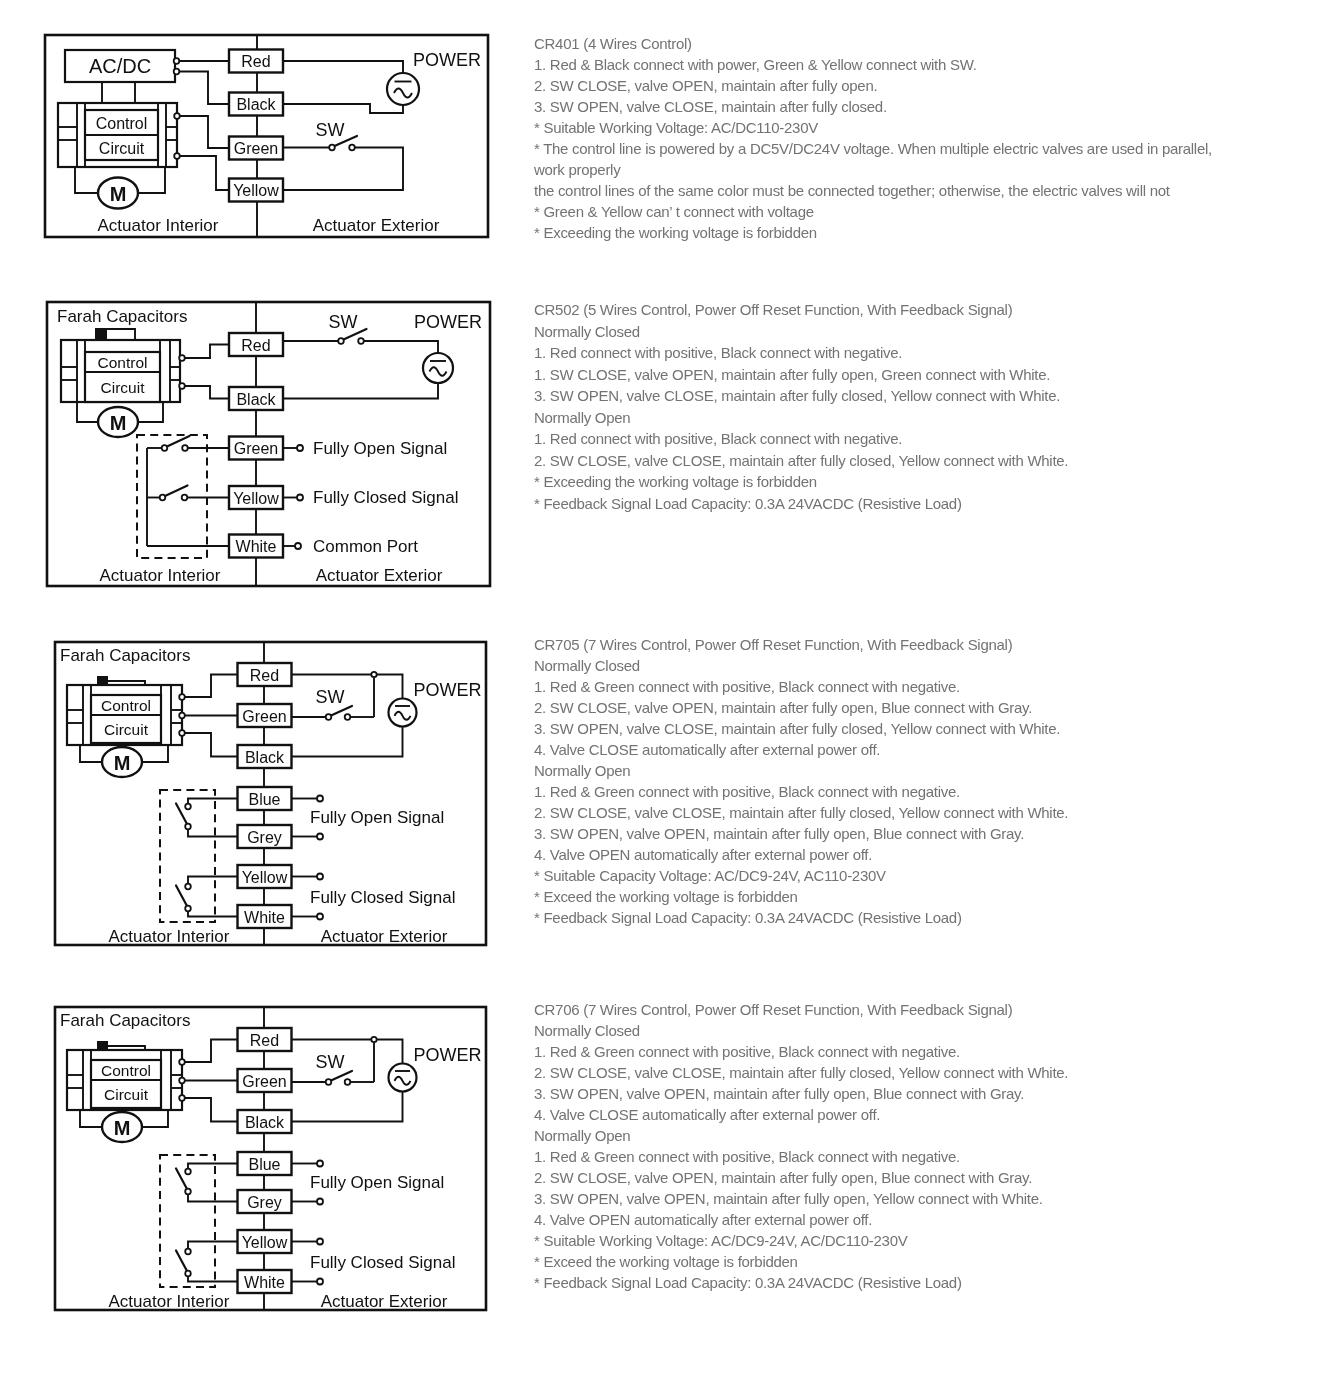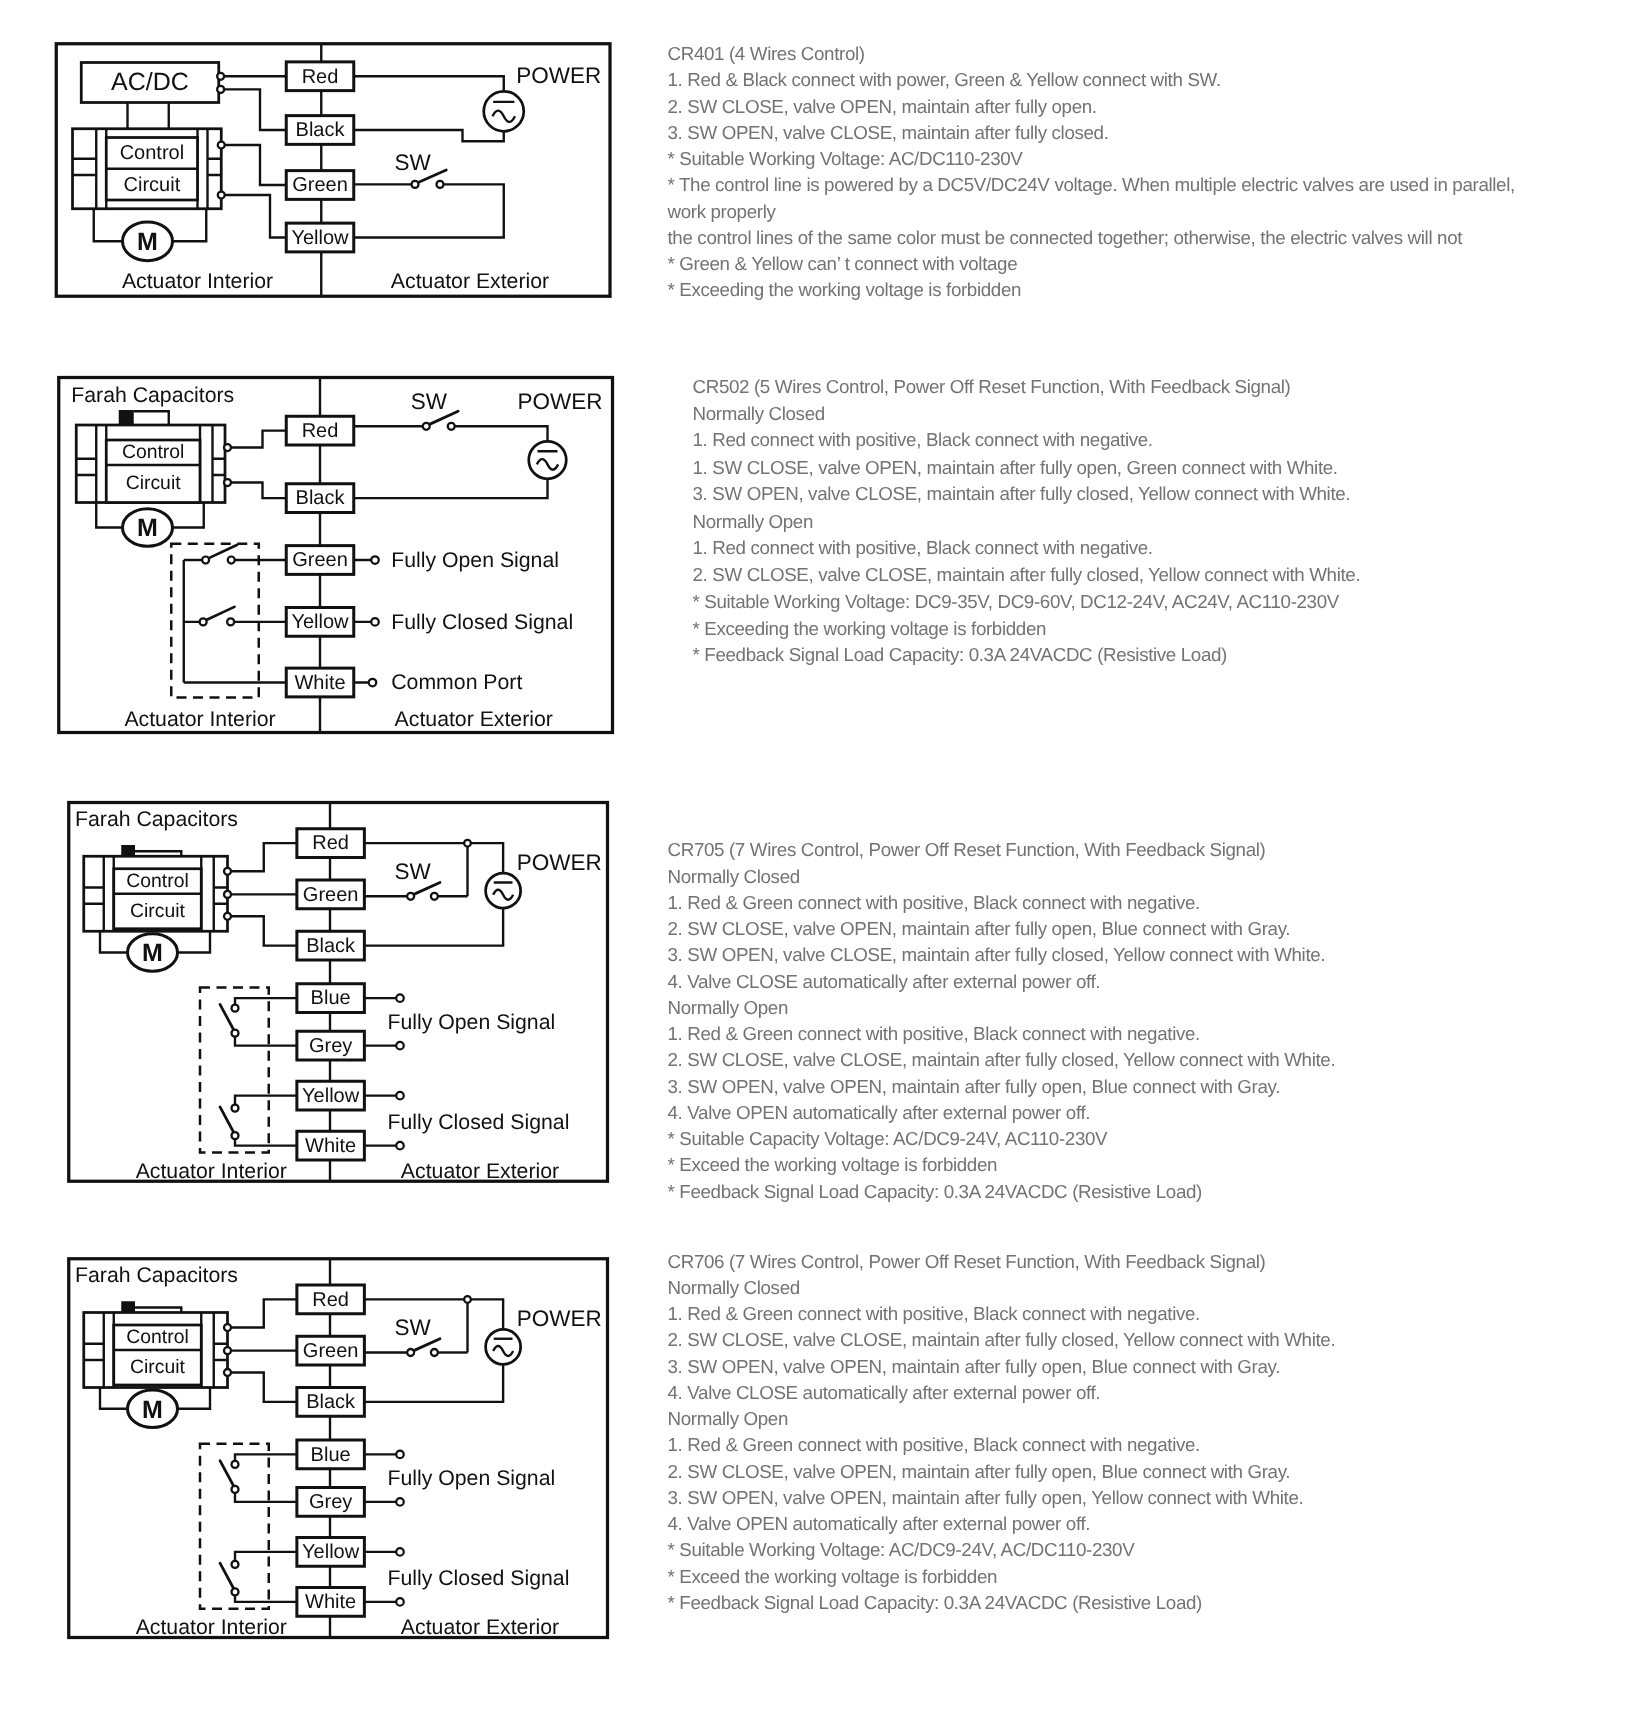--- a/index.html
+++ b/index.html
@@ -1,21 +1,21 @@
 <!DOCTYPE html>
 <html><head>
 <meta charset="utf-8">
 <style>
   html,body{margin:0;padding:0;background:#ffffff;}
   .page{position:relative;width:1318px;height:1373px;background:#fff;overflow:hidden;
         font-family:"Liberation Sans","DejaVu Sans",sans-serif;color:#111;}
   .diag{position:absolute;}
   .notes{position:absolute;left:534px;width:760px;font-size:15px;line-height:21px;
          letter-spacing:-0.28px;color:#737373;}
-  .notes.lh215{line-height:21.5px;margin-left:20px;}
+  .notes.lh215{line-height:21.5px;}
   .notes .tline{white-space:nowrap;}
   
   svg .w{stroke:#111;stroke-width:1.9;fill:none;}
   svg .box{fill:none;stroke:#111;stroke-width:2.6;}
   svg .box2{fill:#ffffff;stroke:#111;stroke-width:2.2;}
   svg .wbox{fill:#ffffff;stroke:#111;stroke-width:2.4;}
   svg .term{fill:#ffffff;stroke:#111;stroke-width:1.8;}
   svg .blade{stroke:#111;stroke-width:2.2;fill:none;stroke-linecap:round;}
   svg .dash{fill:none;stroke:#111;stroke-width:2;stroke-dasharray:8 5.2;}
   svg text{fill:#111;font-family:"Liberation Sans","DejaVu Sans",sans-serif;}
@@ -219,21 +219,20 @@
 
   <div class="notes lh215" style="top:299px;">
       <div class="tline">CR502 (5 Wires Control, Power Off Reset Function, With Feedback Signal)</div>
       <div class="tline">Normally Closed</div>
       <div class="tline">1. Red connect with positive, Black connect with negative.</div>
       <div class="tline">1. SW CLOSE, valve OPEN, maintain after fully open, Green connect with White.</div>
       <div class="tline">3. SW OPEN, valve CLOSE, maintain after fully closed, Yellow connect with White.</div>
       <div class="tline">Normally Open</div>
       <div class="tline">1. Red connect with positive, Black connect with negative.</div>
       <div class="tline">2. SW CLOSE, valve CLOSE, maintain after fully closed, Yellow connect with White.</div>
-      <div class="tline">* Suitable Working Voltage: DC9-35V, DC9-60V, DC12-24V, AC24V, AC110-230V</div>
       <div class="tline">* Exceeding the working voltage is forbidden</div>
       <div class="tline">* Feedback Signal Load Capacity: 0.3A 24VACDC (Resistive Load)</div>
     </div>
 
   <svg class="diag" style="left:53px;top:640px;" width="436" height="308" viewBox="0 0 436 308">
     <rect class="box" x="2" y="2" width="431" height="303"></rect>
     <line class="w" x1="211" y1="3" x2="211" y2="304"></line>
     <g>
       <polyline class="w" points="55,41 92,41 92,45"></polyline>
       <polyline class="w" points="132,57 158,57 158,34.5 184.5,34.5"></polyline>
@@ -337,21 +336,21 @@
     <circle class="term" cx="267" cy="158.5" r="3"></circle>
     <circle class="term" cx="267" cy="196.5" r="3"></circle>
     <circle class="term" cx="267" cy="236.5" r="3"></circle>
     <circle class="term" cx="267" cy="276.5" r="3"></circle>
     <text class="t17" x="257" y="177.5" text-anchor="start" dominant-baseline="central">Fully Open Signal</text>
     <text class="t17" x="257" y="257.5" text-anchor="start" dominant-baseline="central">Fully Closed Signal</text>
     <text class="t17" x="116" y="296.5" text-anchor="middle" dominant-baseline="central">Actuator Interior</text>
     <text class="t17" x="331" y="296.5" text-anchor="middle" dominant-baseline="central">Actuator Exterior</text>
   </svg>
 
-  <div class="notes" style="top:634px;margin-top:36px;">
+  <div class="notes" style="top:634px;">
       <div class="tline">CR705 (7 Wires Control, Power Off Reset Function, With Feedback Signal)</div>
       <div class="tline">Normally Closed</div>
       <div class="tline">1. Red &amp; Green connect with positive, Black connect with negative.</div>
       <div class="tline">2. SW CLOSE, valve OPEN, maintain after fully open, Blue connect with Gray.</div>
       <div class="tline">3. SW OPEN, valve CLOSE, maintain after fully closed, Yellow connect with White.</div>
       <div class="tline">4. Valve CLOSE automatically after external power off.</div>
       <div class="tline">Normally Open</div>
       <div class="tline">1. Red &amp; Green connect with positive, Black connect with negative.</div>
       <div class="tline">2. SW CLOSE, valve CLOSE, maintain after fully closed, Yellow connect with White.</div>
       <div class="tline">3. SW OPEN, valve OPEN, maintain after fully open, Blue connect with Gray.</div>

